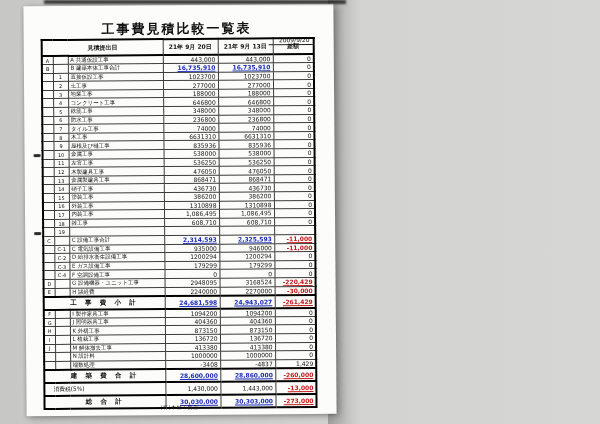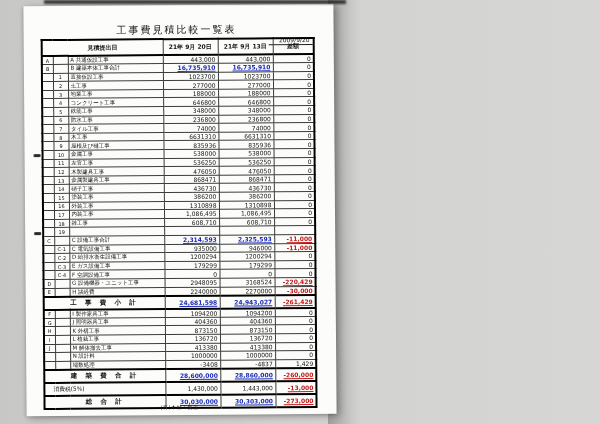--- a/index.html
+++ b/index.html
@@ -15,21 +15,21 @@
   .paper{
     position:absolute;left:25px;top:5px;width:310px;height:410px;
     background:#fcfcfa;transform:rotate(-0.45deg);transform-origin:center;
     box-shadow:3px 2px 7px rgba(0,0,0,.30), -1px 1px 3px rgba(0,0,0,.15);
     z-index:2;
   }
   .bind-mark{position:absolute;left:9px;width:7px;height:3px;background:#2c2c2c;
     filter:blur(.5px);border-radius:1px;}
   .bm1{top:148px;} .bm2{top:226px;}
   .title-row{position:absolute;left:17px;top:13px;width:272px;text-align:center;}
-  .doc-title{font-size:10px;font-weight:normal;letter-spacing:2px;color:#111;text-align:center;}
+  .doc-title{font-size:13px;font-weight:bold;letter-spacing:2px;color:#111;text-align:center;}
   .date-row{position:absolute;left:17px;top:23px;width:272px;text-align:right;}
   .scan-date{font-size:6px;color:#111;border-bottom:1px solid #222;padding:0 3px 1px 10px;}
   .tbl-wrap{position:absolute;left:17px;top:33px;width:274px;}
   table{border-collapse:collapse;table-layout:fixed;width:272px;border:2px solid #000;}
   td{border:1px solid #3c3c3c;vertical-align:middle;overflow:hidden;color:#141414;}
   thead td{font-size:6px;font-weight:bold;text-align:center;height:12px;
     border-bottom:2px solid #000;white-space:nowrap;}
   tbody tr{height:8.6px;}
   .code{font-size:5px;text-align:center;padding:0;white-space:nowrap;}
   .name{font-size:5.5px;text-align:left;padding:0 2px;white-space:nowrap;}

